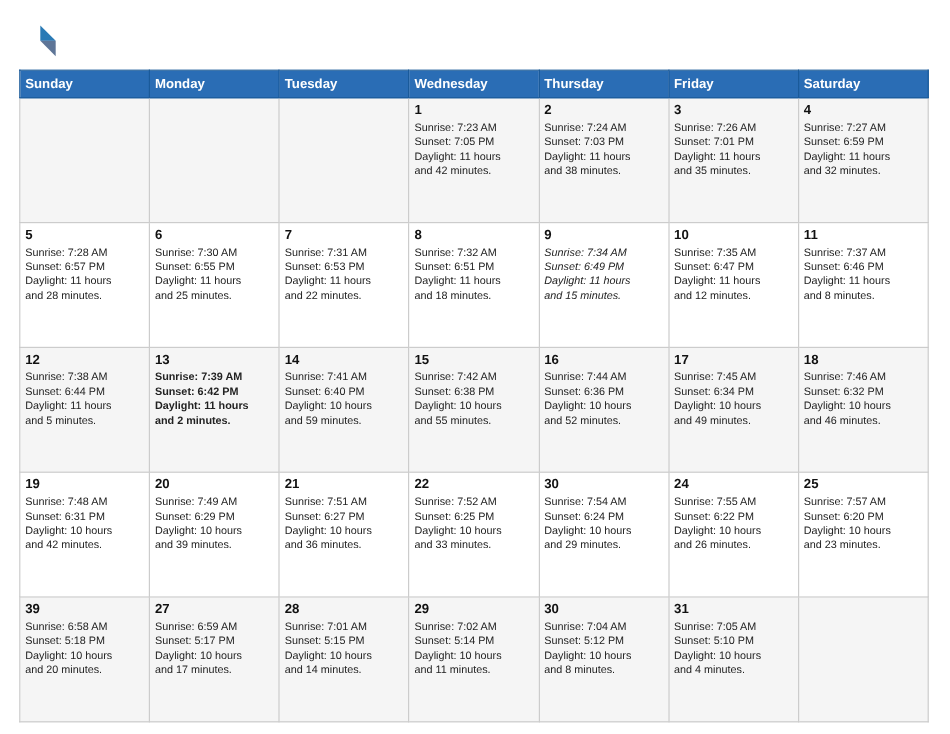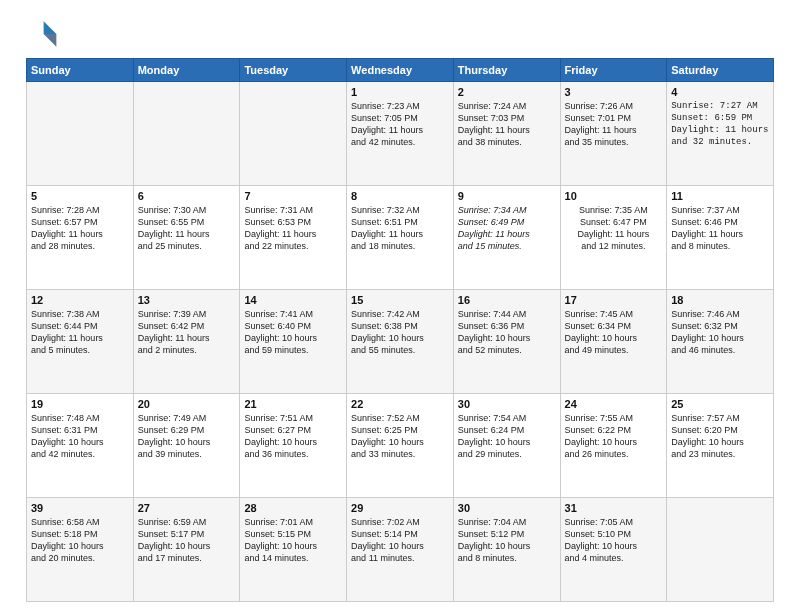--- a/index.html
+++ b/index.html
@@ -6,21 +6,21 @@
     body {
       font-family: Arial, sans-serif;
       background: #fff;
       width: 792px;
       height: 612px;
       overflow: hidden;
     }
     .page {
       width: 792px;
       height: 612px;
-      padding: 18px 18px 10px 26px;
+      padding: 18px 18px 10px 16px;
       display: flex;
       flex-direction: column;
     }
     .header {
       display: flex;
       align-items: flex-start;
       justify-content: space-between;
       margin-bottom: 8px;
     }
     .logo {
@@ -156,21 +156,21 @@
           </td>
           <td>
             <div class="day-num">3</div>
             <div class="day-content" style="white-space: pre-line;">Sunrise: 7:26 AM
 Sunset: 7:01 PM
 Daylight: 11 hours
 and 35 minutes.</div>
           </td>
           <td>
             <div class="day-num">4</div>
-            <div class="day-content" style="white-space: pre-line; font-family: Liberation Mono, monospace;">Sunrise: 7:27 AM
+            <div class="day-content" style="white-space: pre-line;">Sunrise: 7:27 AM
 Sunset: 6:59 PM
 Daylight: 11 hours
 and 32 minutes.</div>
           </td>
         </tr>
         <tr>
           <td>
             <div class="day-num">5</div>
             <div class="day-content" style="white-space: pre-line;">Sunrise: 7:28 AM
 Sunset: 6:57 PM
@@ -200,21 +200,21 @@
           </td>
           <td>
             <div class="day-num">9</div>
             <div class="day-content" style="white-space: pre-line; font-style: italic;">Sunrise: 7:34 AM
 Sunset: 6:49 PM
 Daylight: 11 hours
 and 15 minutes.</div>
           </td>
           <td>
             <div class="day-num">10</div>
-            <div class="day-content" style="white-space: pre-line; text-align: center;">Sunrise: 7:35 AM
+            <div class="day-content" style="white-space: pre-line;">Sunrise: 7:35 AM
 Sunset: 6:47 PM
 Daylight: 11 hours
 and 12 minutes.</div>
           </td>
           <td>
             <div class="day-num">11</div>
             <div class="day-content" style="white-space: pre-line;">Sunrise: 7:37 AM
 Sunset: 6:46 PM
 Daylight: 11 hours
 and 8 minutes.</div>
@@ -223,21 +223,21 @@
         <tr>
           <td>
             <div class="day-num">12</div>
             <div class="day-content" style="white-space: pre-line;">Sunrise: 7:38 AM
 Sunset: 6:44 PM
 Daylight: 11 hours
 and 5 minutes.</div>
           </td>
           <td>
             <div class="day-num">13</div>
-            <div class="day-content" style="white-space: pre-line;">Sunrise: 7:39 AM
+            <div class="day-content" style="white-space: pre-line; font-weight: bold;">Sunrise: 7:39 AM
 Sunset: 6:42 PM
 Daylight: 11 hours
 and 2 minutes.</div>
           </td>
           <td>
             <div class="day-num">14</div>
             <div class="day-content" style="white-space: pre-line;">Sunrise: 7:41 AM
 Sunset: 6:40 PM
 Daylight: 10 hours
 and 59 minutes.</div>

